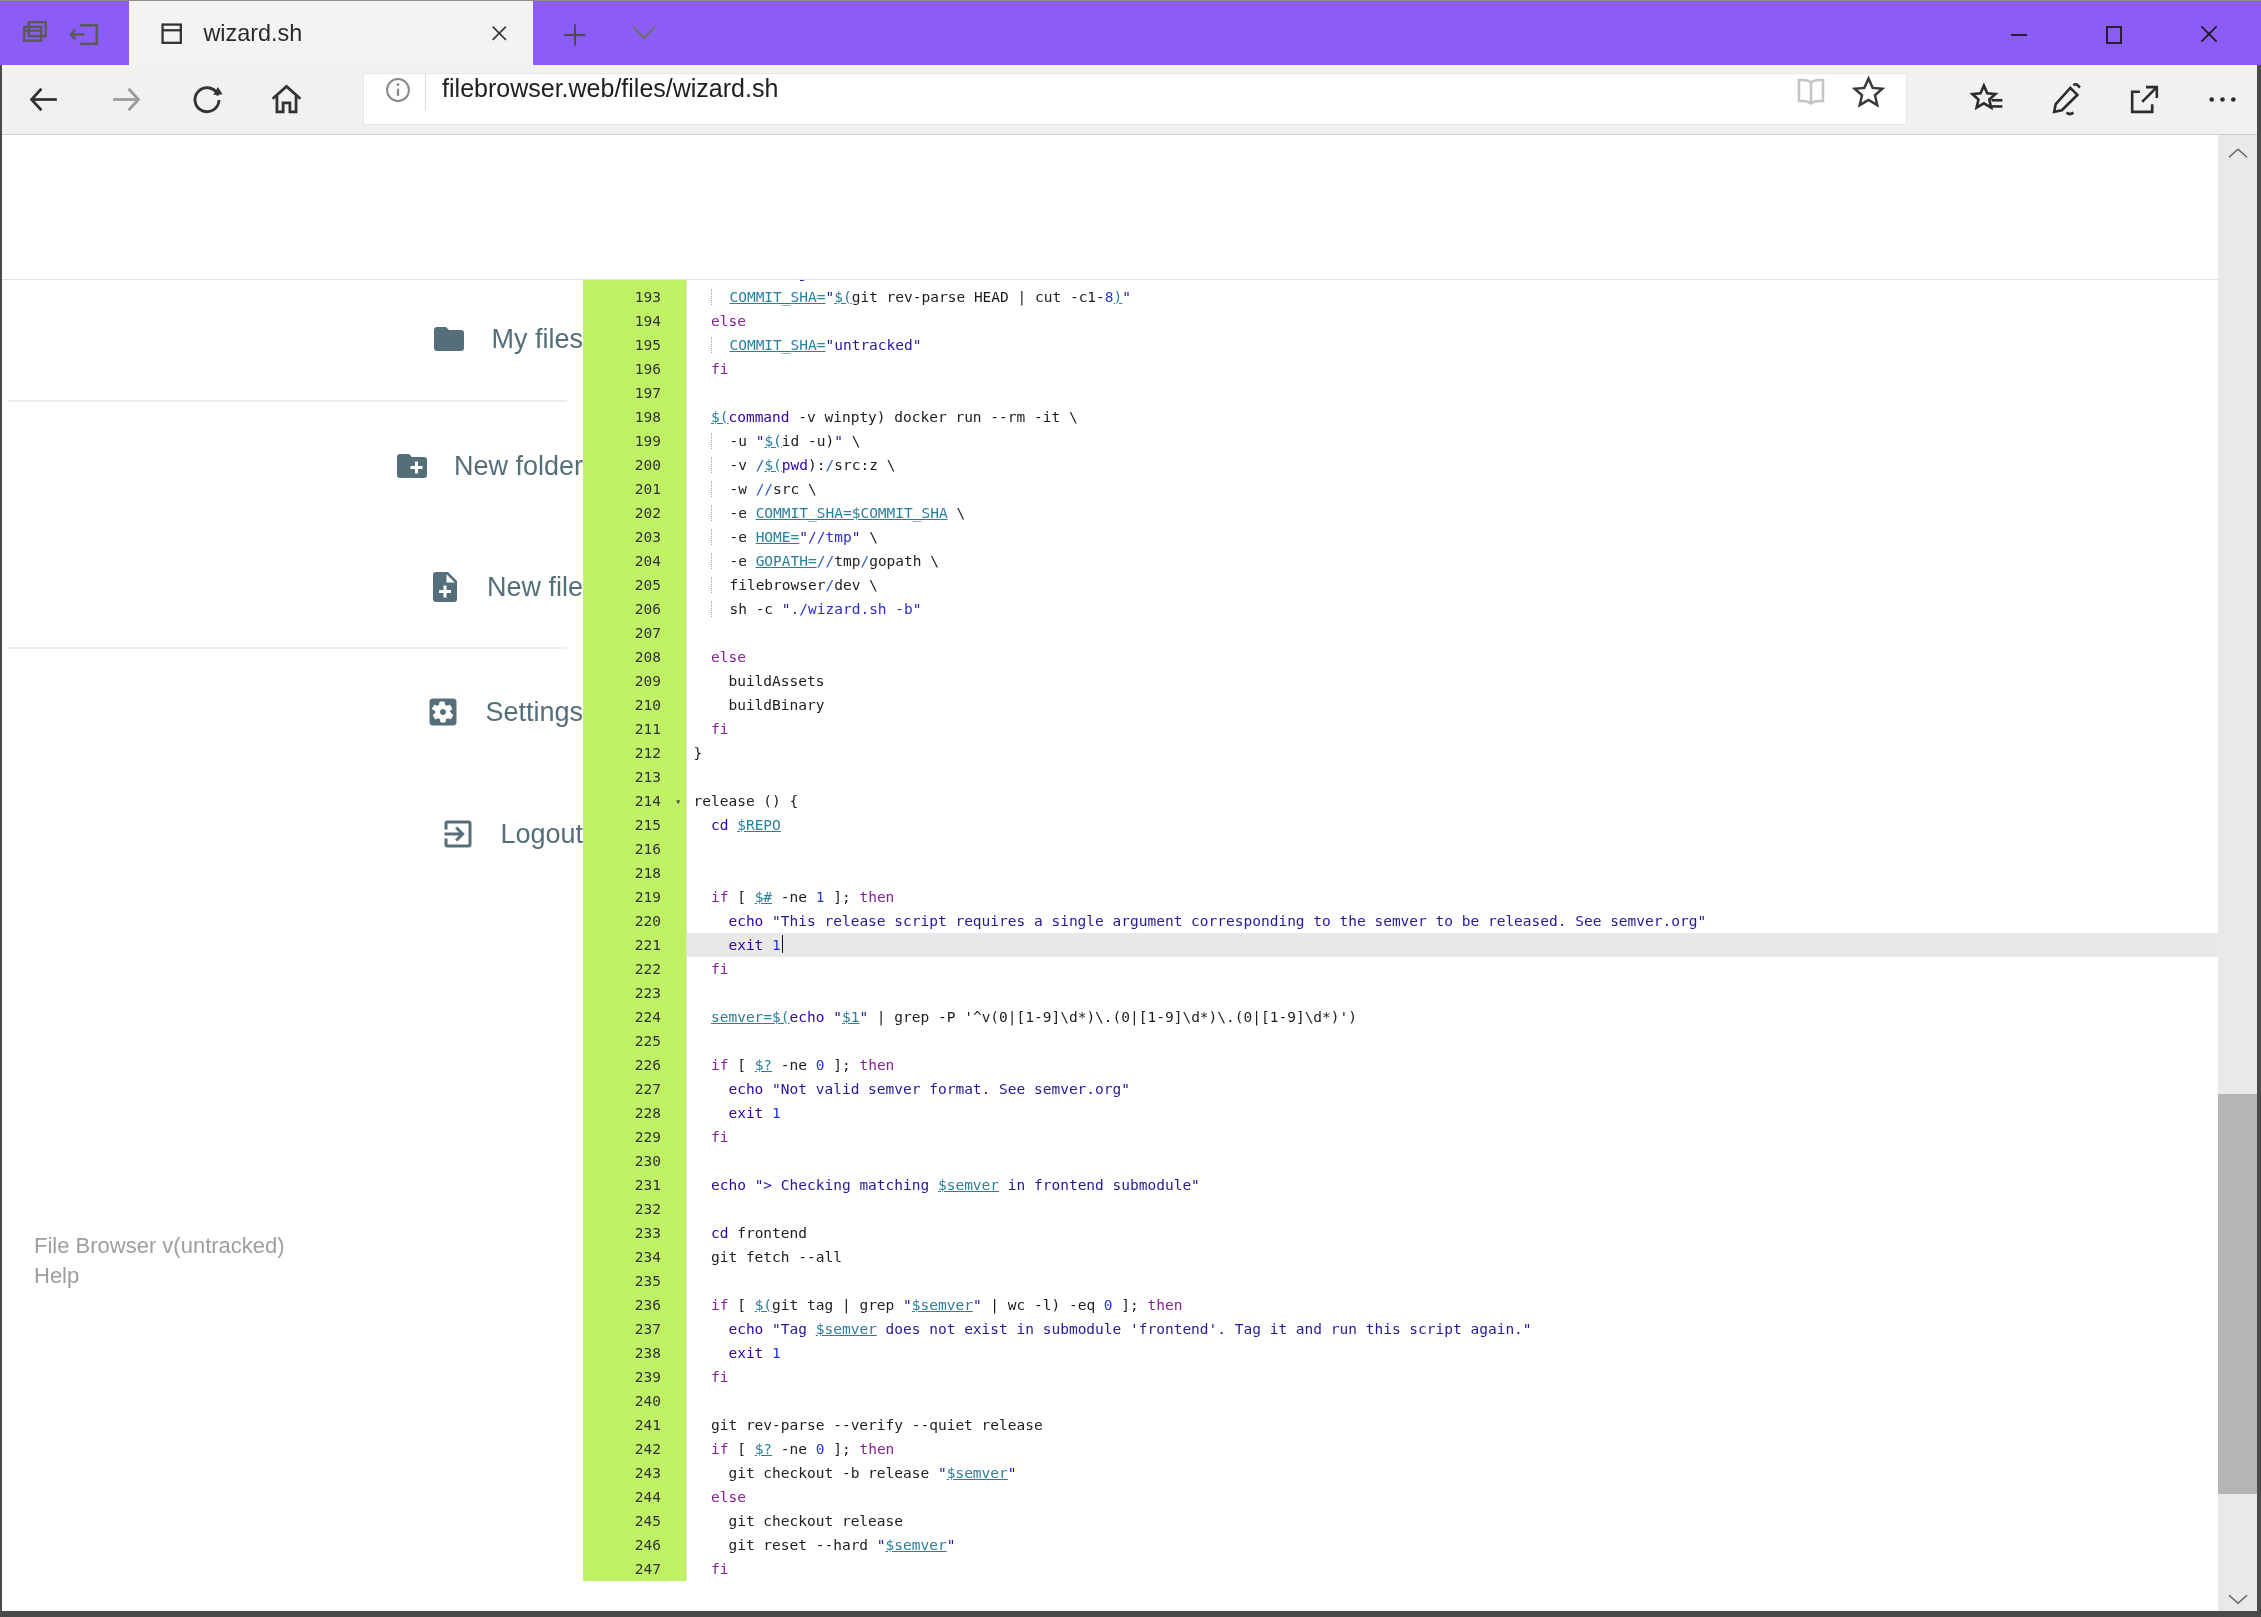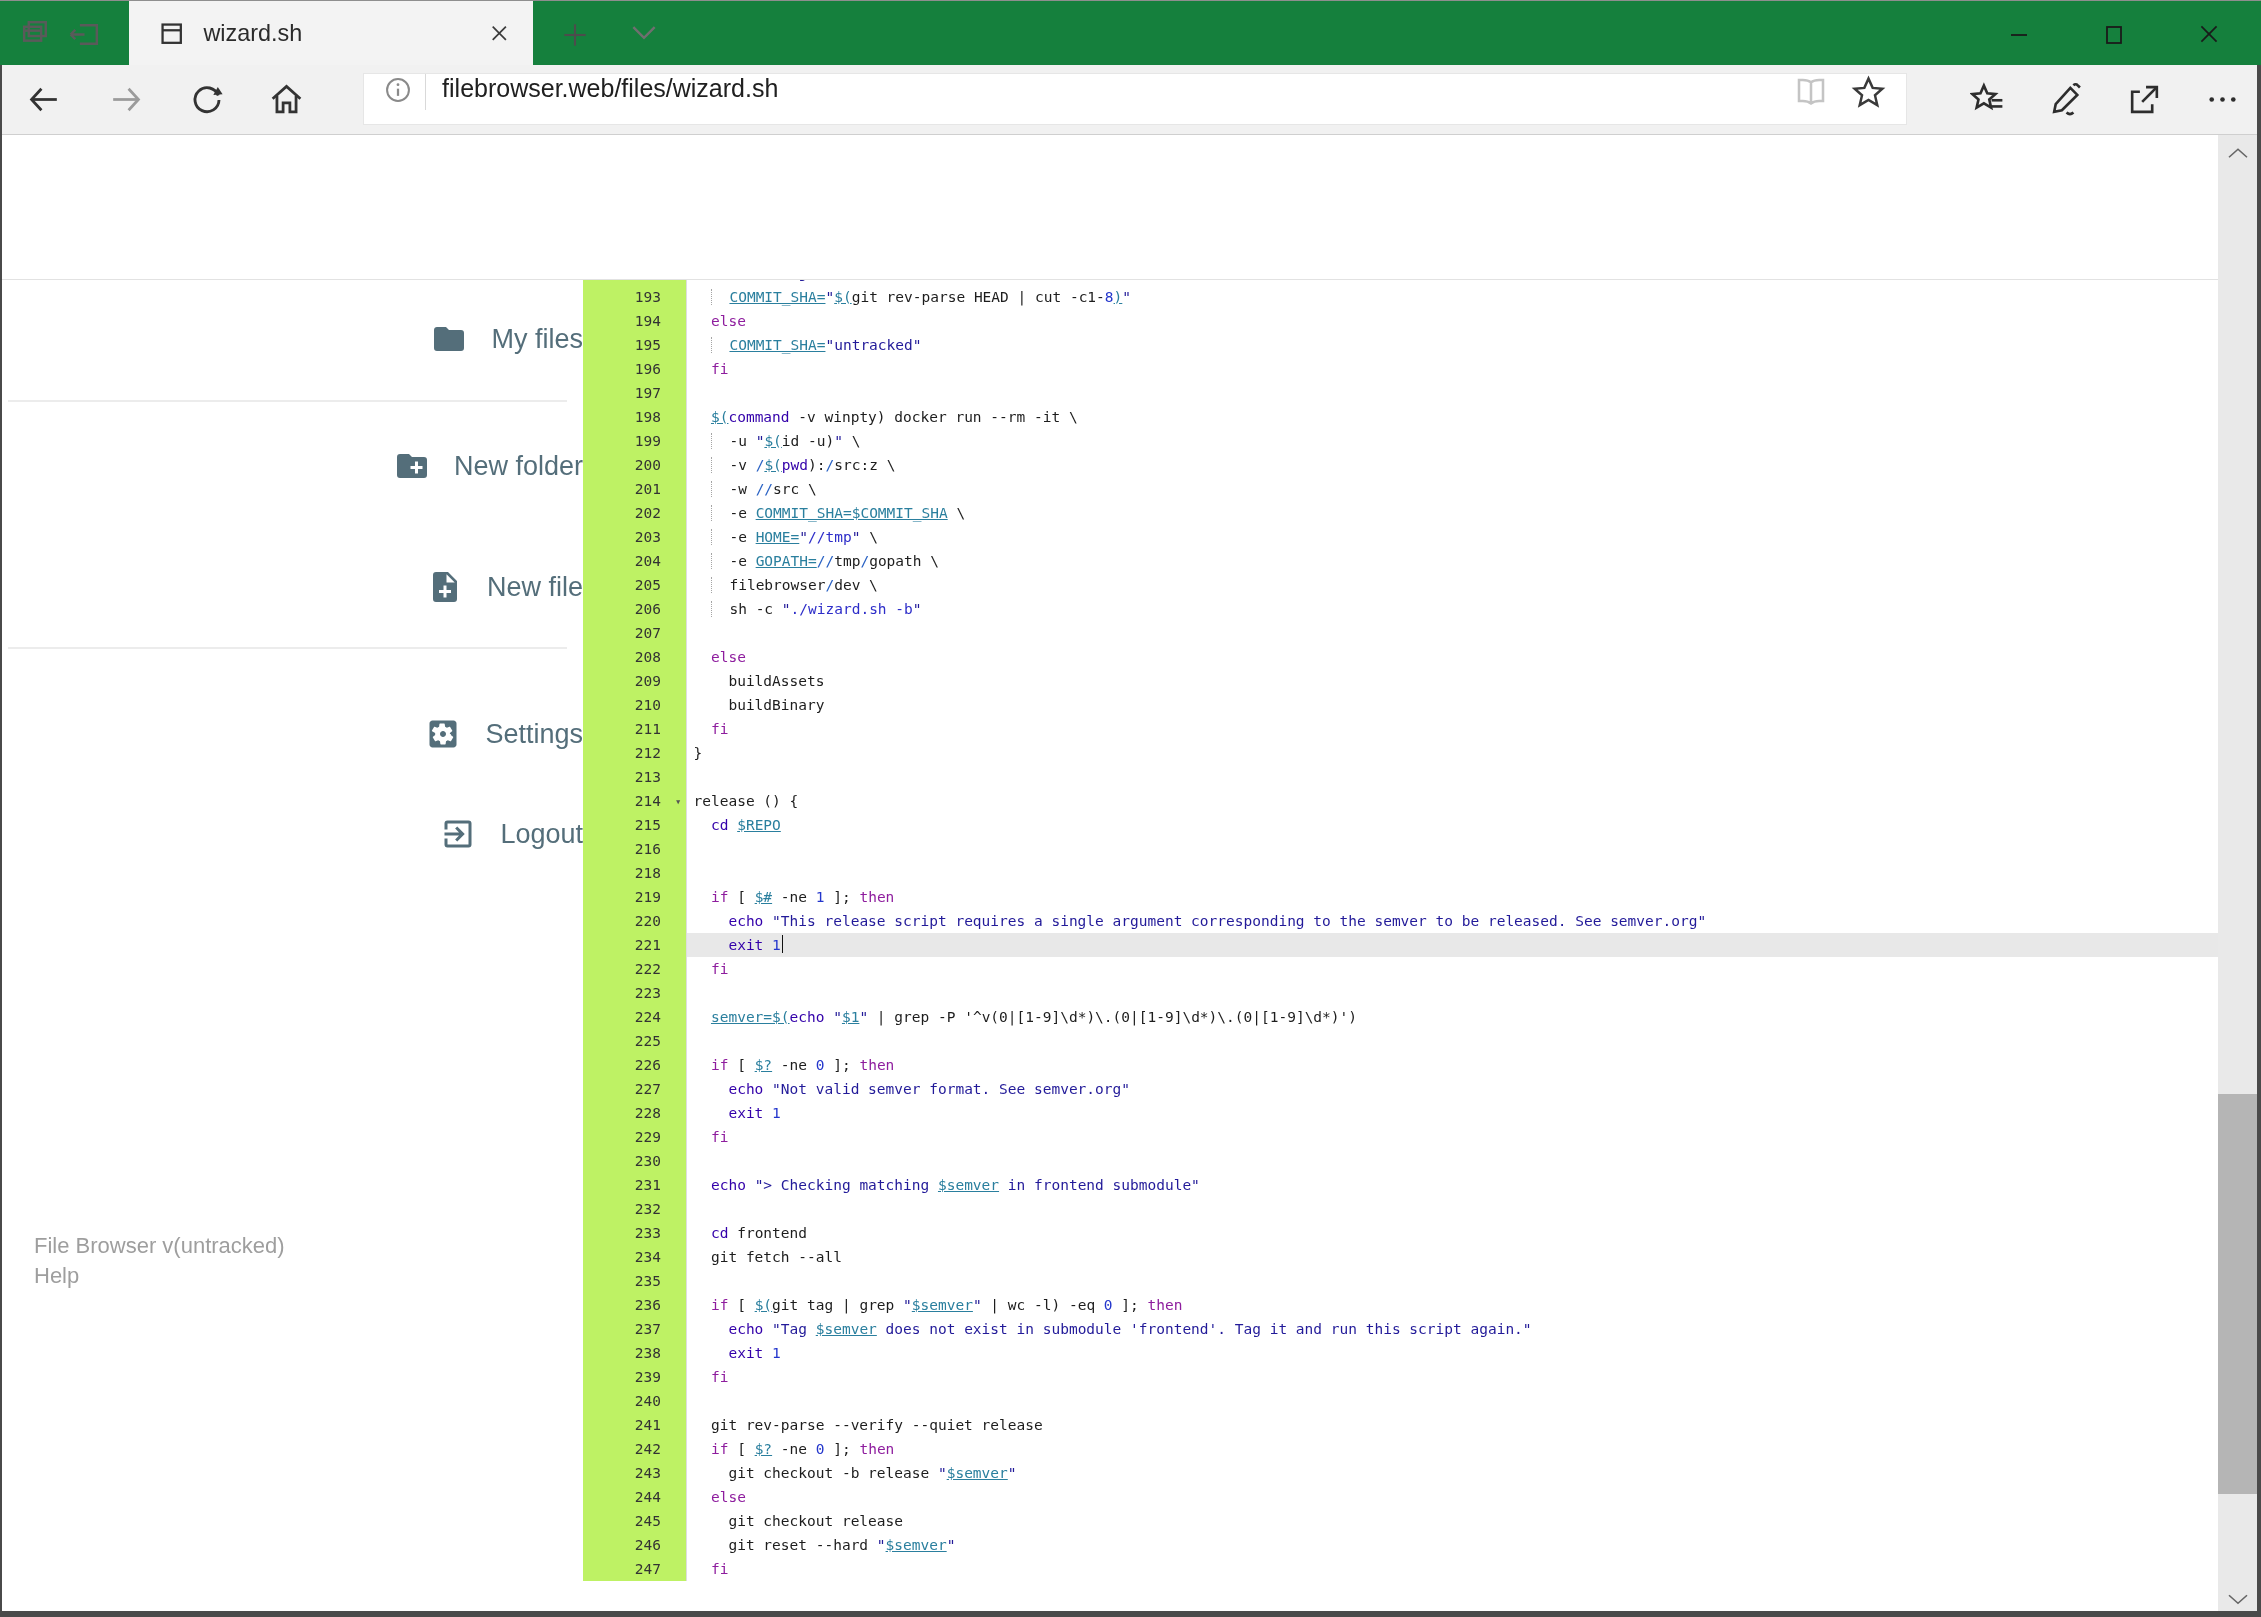--- a/index.html
+++ b/index.html
@@ -1,21 +1,21 @@
 <!DOCTYPE html>
 <html style="font-size:13px"><head>
 <meta charset="utf-8">
 <style>
   html,body{margin:0;padding:0;background:#fff;}
   .screen{position:relative;width:2261px;height:1617px;overflow:hidden;
           font-family:"Liberation Sans",sans-serif;background:#fff;}
   svg{display:block;}
 
   
-  .tabbar{position:absolute;left:0;top:0;width:2261px;height:65px;background:#15803d;border-top:0.8px solid #8e8e8e;box-sizing:border-box;}
+  .tabbar{position:absolute;left:0;top:0;width:2261px;height:65px;background:#8b5cf6;border-top:0.8px solid #8e8e8e;box-sizing:border-box;}
   .tab-strip-icon{position:absolute;top:14.5px;width:37px;height:37px;}
   .tab{position:absolute;left:129px;top:0;width:404px;height:65px;background:#f3f3f3;display:flex;align-items:center;}
   .tab-favicon{margin-left:29px;}
   .tab-title{margin-left:18px;font-size:23.4px;color:#2b2b2b;flex:1;}
   .tab-close{margin-right:22.6px;}
   .newtab-btn{position:absolute;left:559px;top:18px;width:36px;height:29px;}
   .tablist-btn{position:absolute;left:628px;top:21px;width:36px;height:24px;}
   .win-btns{position:absolute;right:4.8px;top:0;height:65px;display:flex;}
   .win-btn{width:95px;height:65px;display:flex;align-items:center;justify-content:center;}
 
@@ -327,21 +327,21 @@
         </svg>
       <span class="side-label">New folder</span>
     </div>
     <div class="side-item" style="top:273px">
       <svg width="36" height="36" viewBox="0 0 24 24" fill="#546e7a">
           <path d="M14 2H6a2 2 0 0 0-2 2v16a2 2 0 0 0 2 2h12a2 2 0 0 0 2-2V8l-6-6m2 14h-3v3h-2v-3H8v-2h3v-3h2v3h3v2m-3-7V3.5L18.5 9H13z"></path>
         </svg>
       <span class="side-label">New file</span>
     </div>
     <div class="side-divider" style="top:367px"></div>
-    <div class="side-item" style="top:420px">
+    <div class="side-item" style="top:398px">
       <svg width="36" height="36" viewBox="0 0 24 24" fill="#546e7a">
           <path d="M19 3H5c-1.1 0-2 .9-2 2v14c0 1.1.9 2 2 2h14c1.1 0 2-.9 2-2V5c0-1.1-.9-2-2-2zm-1.75 9c0 .23-.02.46-.05.68l1.48 1.16c.13.11.17.3.08.45l-1.4 2.42c-.09.15-.27.21-.43.15l-1.74-.7c-.36.28-.76.51-1.18.69l-.26 1.85c-.03.17-.18.3-.35.3h-2.8c-.17 0-.32-.13-.35-.3l-.26-1.85c-.43-.18-.82-.41-1.18-.69l-1.74.7c-.16.06-.34 0-.43-.15l-1.4-2.42c-.09-.15-.05-.34.08-.45l1.48-1.16c-.03-.22-.05-.45-.05-.68s.02-.46.05-.68L4.71 10.16c-.13-.11-.17-.3-.08-.45l1.4-2.42c.09-.15.27-.21.43-.15l1.74.7c.36-.28.76-.51 1.18-.69l.26-1.85c.03-.17.18-.3.35-.3h2.8c.17 0 .32.13.35.3l.26 1.85c.43.18.82.41 1.18.69l1.74-.7c.16-.06.34 0 .43.15l1.4 2.42c.09.15.05.34-.08.45l-1.48 1.16c.03.22.05.45.05.68zM12 10c-1.1 0-2 .9-2 2s.9 2 2 2 2-.9 2-2-.9-2-2-2z"></path>
         </svg>
       <span class="side-label">Settings</span>
     </div>
     <div class="side-item" style="top:520px">
       <svg width="36" height="36" viewBox="0 0 24 24" fill="#546e7a">
           <path d="M10.09 15.59 11.5 17l5-5-5-5-1.41 1.41L12.67 11H3v2h9.67l-2.58 2.59M19 3H5a2 2 0 0 0-2 2v4h2V5h14v14H5v-4H3v4a2 2 0 0 0 2 2h14a2 2 0 0 0 2-2V5a2 2 0 0 0-2-2z"></path>
         </svg>
       <span class="side-label">Logout</span>

